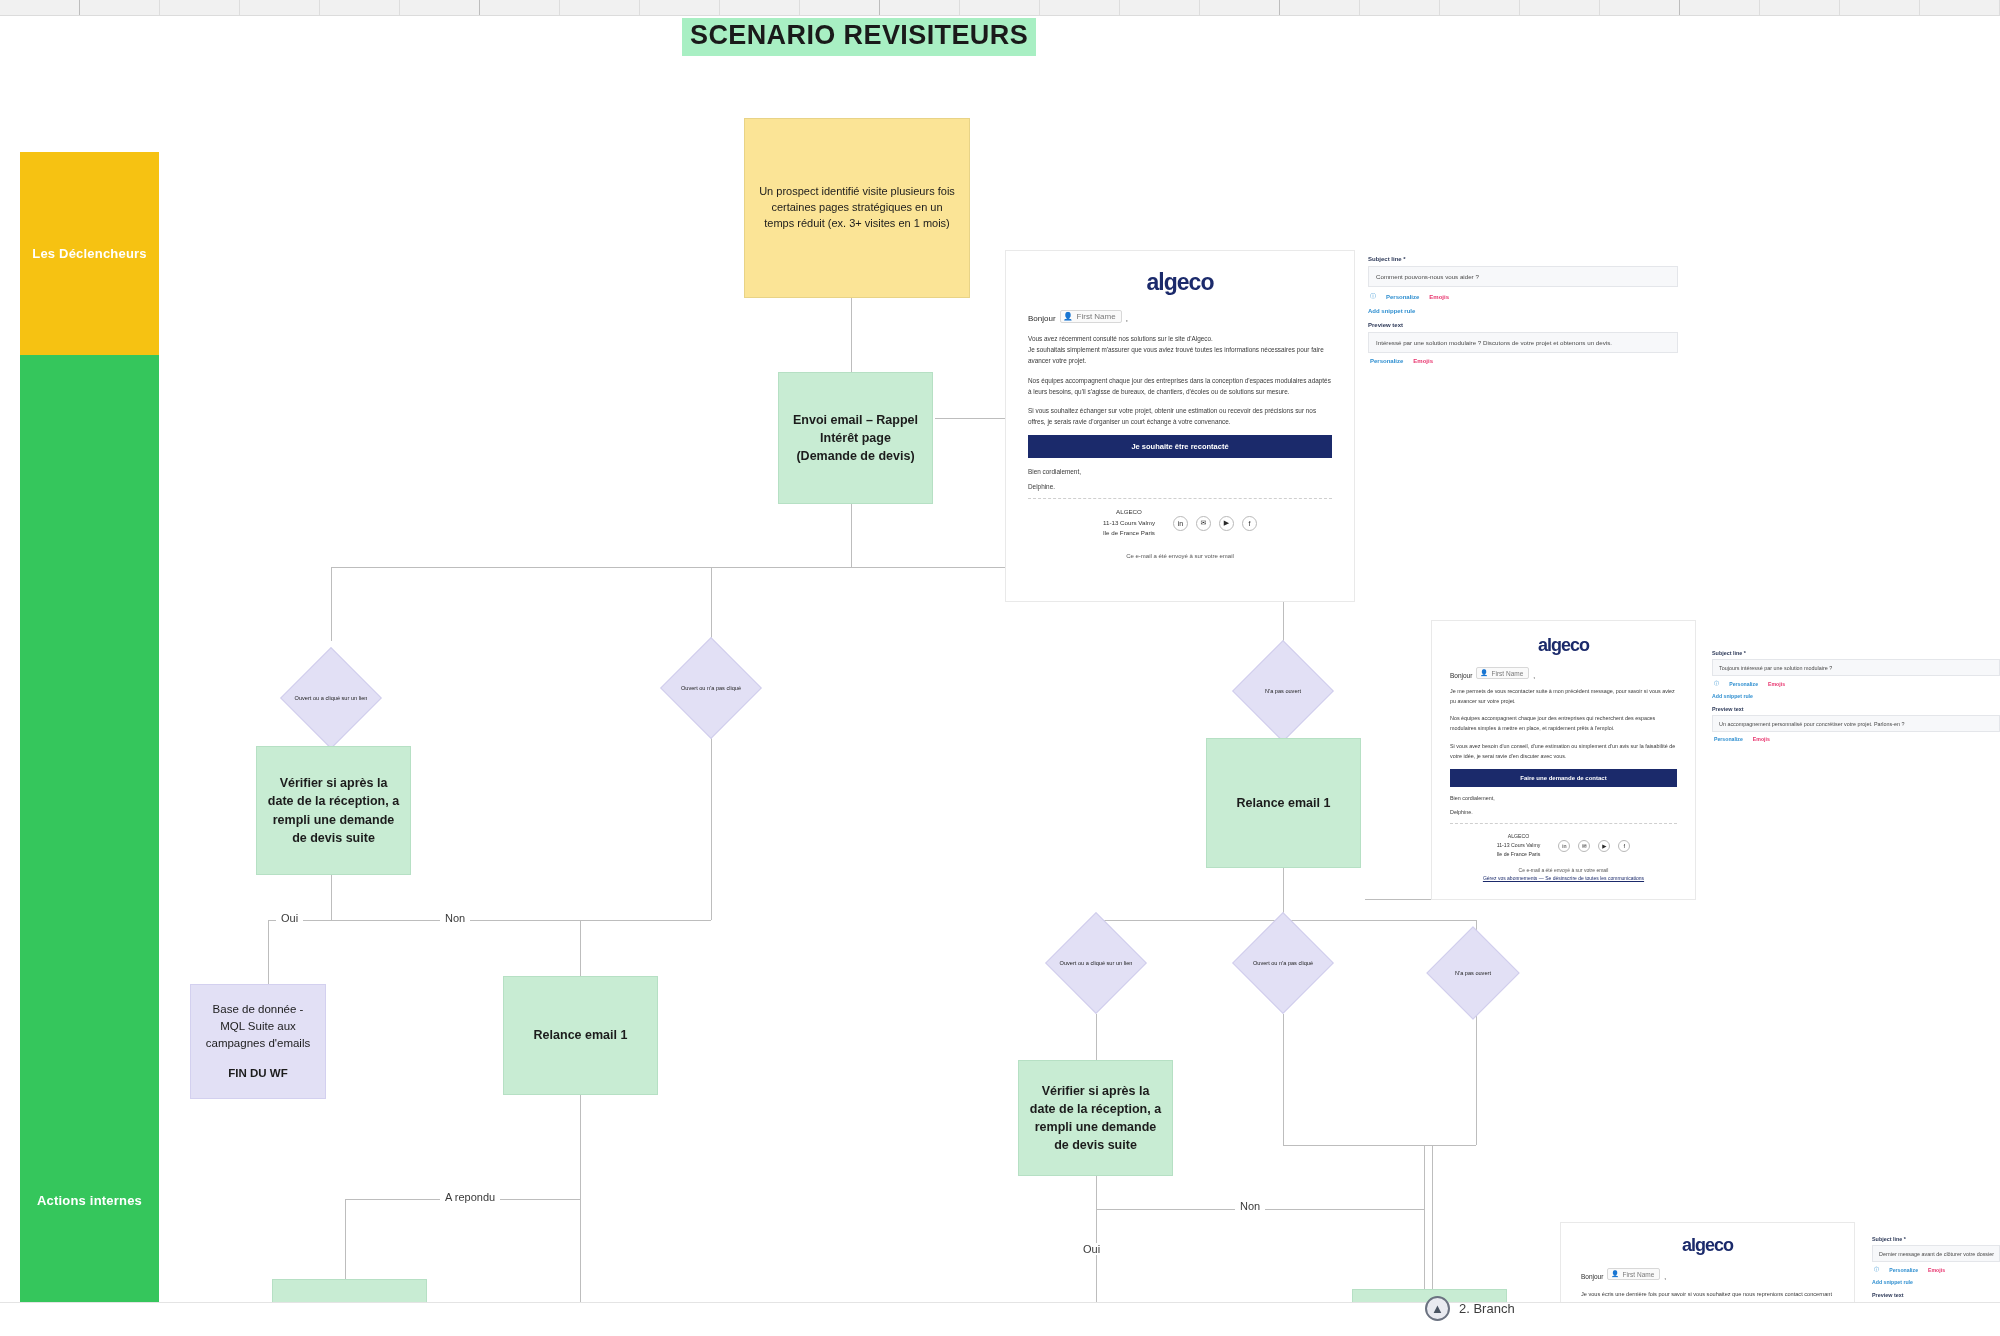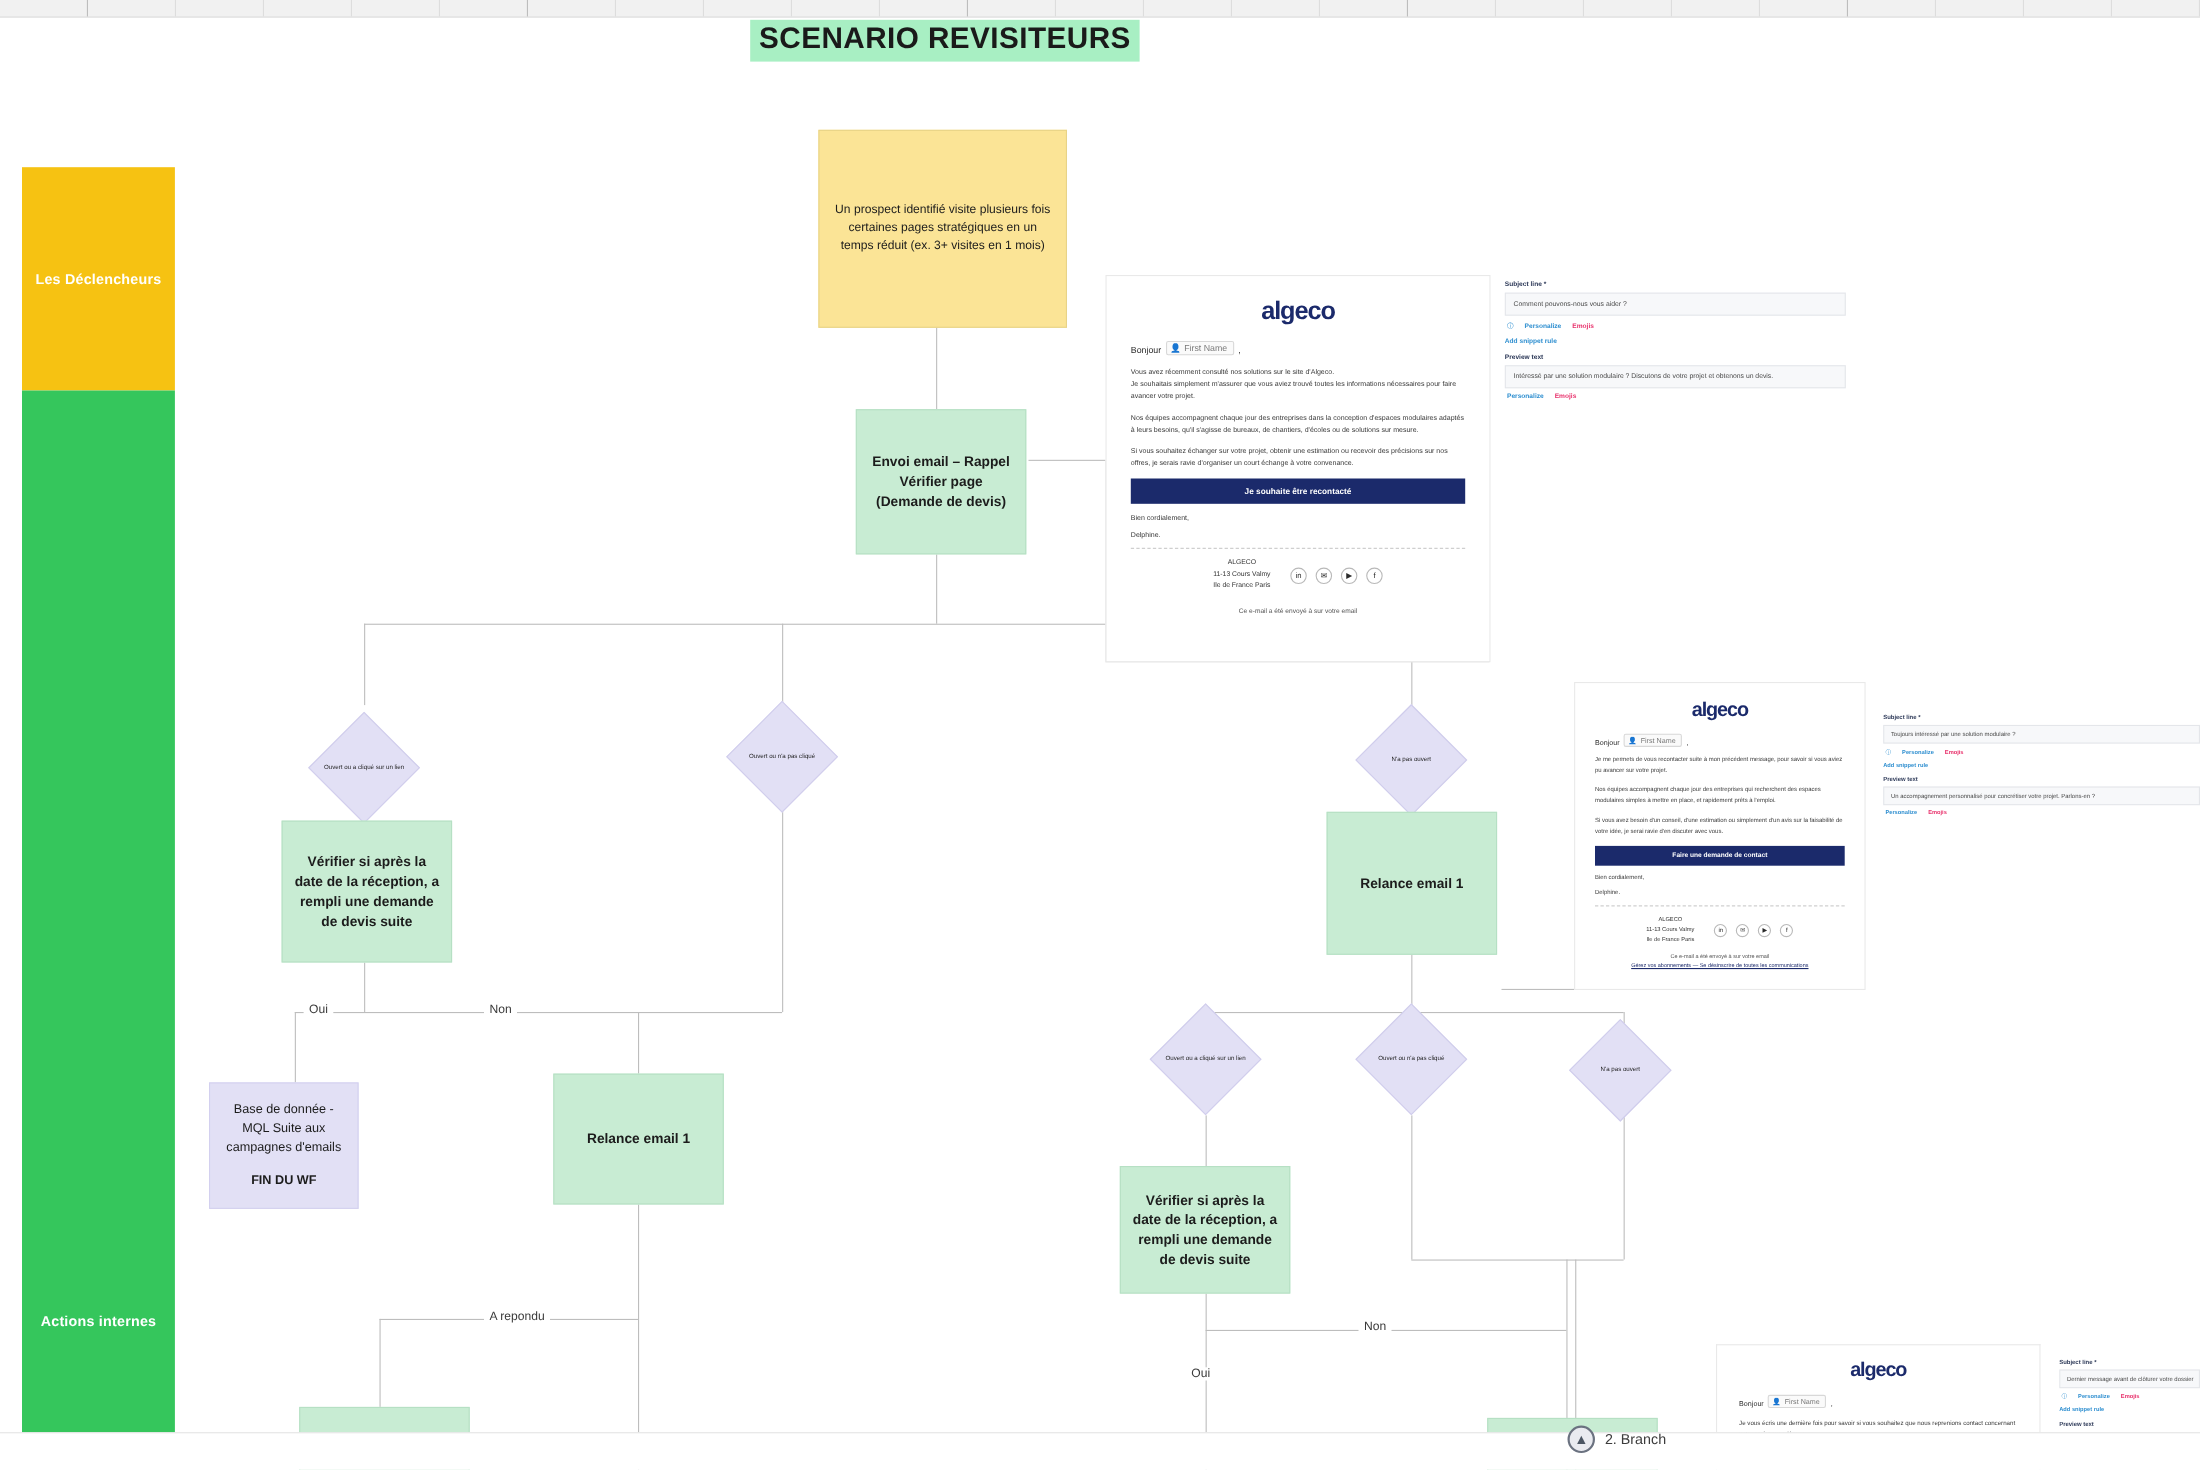--- a/index.html
+++ b/index.html
@@ -336,21 +336,21 @@
   <div class="ln v" style="left:1005px; top:418px; height:183px;"></div>
   <div class="ln h" style="left:1005px; top:601px; width:349px;"></div>
 
   <div class="ln h" style="left:1365px; top:899px; width:66px;"></div>
 
   <div class="node trigger" style="left:744px; top:118px; width:226px; height:180px;">
     <span>Un prospect identifié visite plusieurs fois certaines pages stratégiques en un temps réduit (ex. 3+ visites en 1 mois)</span>
   </div>
 
   <div class="node process" style="left:778px; top:372px; width:155px; height:132px;">
-    <span>Envoi email – Rappel Vérifier page  (Demande de devis)</span>
+    <span>Envoi email – Rappel Intérêt page  (Demande de devis)</span>
   </div>
 
   <div class="diamond" style="left:295px; top:662px; width:72px; height:72px;">
     <span class="dtext">Ouvert ou a cliqué sur un lien</span>
   </div>
   <div class="diamond" style="left:675px; top:652px; width:72px; height:72px;">
     <span class="dtext">Ouvert ou n'a pas cliqué</span>
   </div>
   <div class="diamond" style="left:1247px; top:655px; width:72px; height:72px;">
     <span class="dtext">N'a pas ouvert</span>

